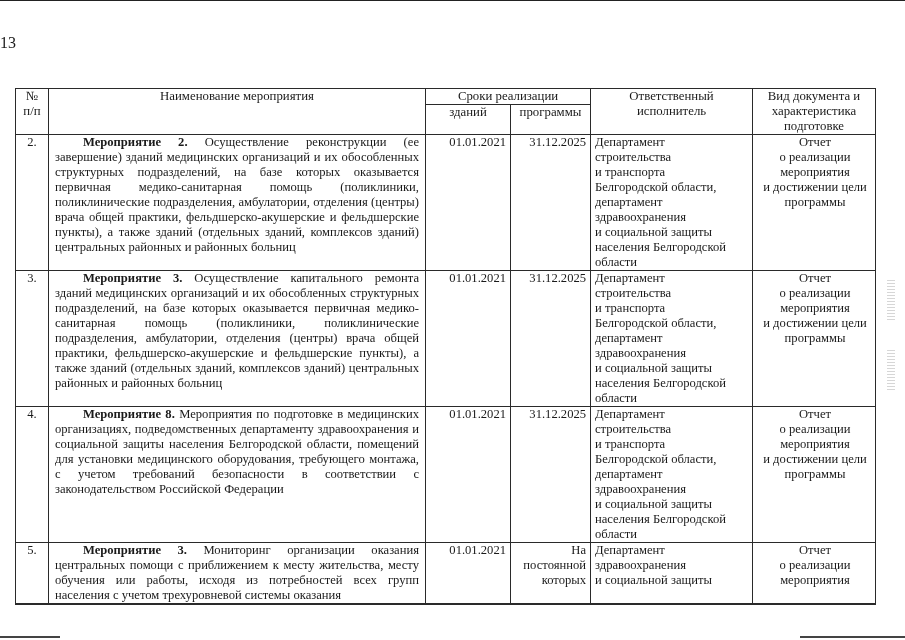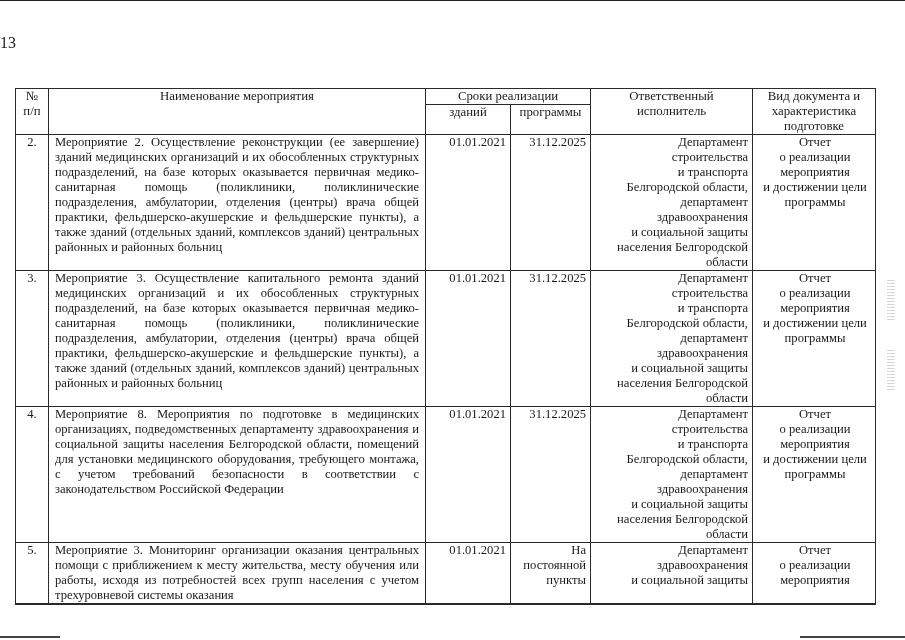--- a/index.html
+++ b/index.html
@@ -15,23 +15,23 @@
   col.c-num { width: 33px; }
   col.c-name { width: 377px; }
   col.c-start { width: 85px; }
   col.c-end { width: 80px; }
   col.c-resp { width: 162px; }
   col.c-doc { width: 123px; }
   tr.hdr1 th { height: 14px; }
   tr.hdr2 th { height: 28px; }
   .num { text-align: center; }
   .name { text-align: justify; text-align-last: left; padding-left: 6px !important; padding-right: 6px !important; }
-  .name b { font-weight: normal; }
+  .name b { font-weight: bold; margin-left: 28px; }
   .date { text-align: right; }
-  .resp { text-align: right; }
+  .resp { text-align: left; }
   .doc { text-align: center; padding-left: 6px !important; }
   tr.row-2 td { height: 133px; }
   tr.row-3 td { height: 133px; }
   tr.row-4 td { height: 133px; }
   tr.row-5 td { height: 58px; border-bottom: 2px solid #2a2a2a; }
   .line { display: block; }
   .scan-mark { position: absolute; width: 8px; background: repeating-linear-gradient(180deg, #bbb 0 1px, transparent 1px 3px); opacity: .6; }
   .bottom-rule { position: absolute; top: 636px; height: 2px; background: #444; }
 </style>
 </head>
@@ -135,21 +135,21 @@
           <span class="line">программы</span>
         </td>
       </tr>
       <tr class="row-5">
         <td class="num">5.</td>
         <td class="name"><b>Мероприятие 3.</b> <span>Мониторинг организации оказания центральных помощи с приближением к месту жительства, месту обучения или работы, исходя из потребностей всех групп населения с учетом трехуровневой системы оказания</span></td>
         <td class="date">01.01.2021</td>
         <td class="date">
           <span class="line">На</span>
           <span class="line">постоянной</span>
-          <span class="line">пункты</span>
+          <span class="line">которых</span>
         </td>
         <td class="resp">
           <span class="line">Департамент</span>
           <span class="line">здравоохранения</span>
           <span class="line">и социальной защиты</span>
         </td>
         <td class="doc">
           <span class="line">Отчет</span>
           <span class="line">о реализации</span>
           <span class="line">мероприятия</span>

